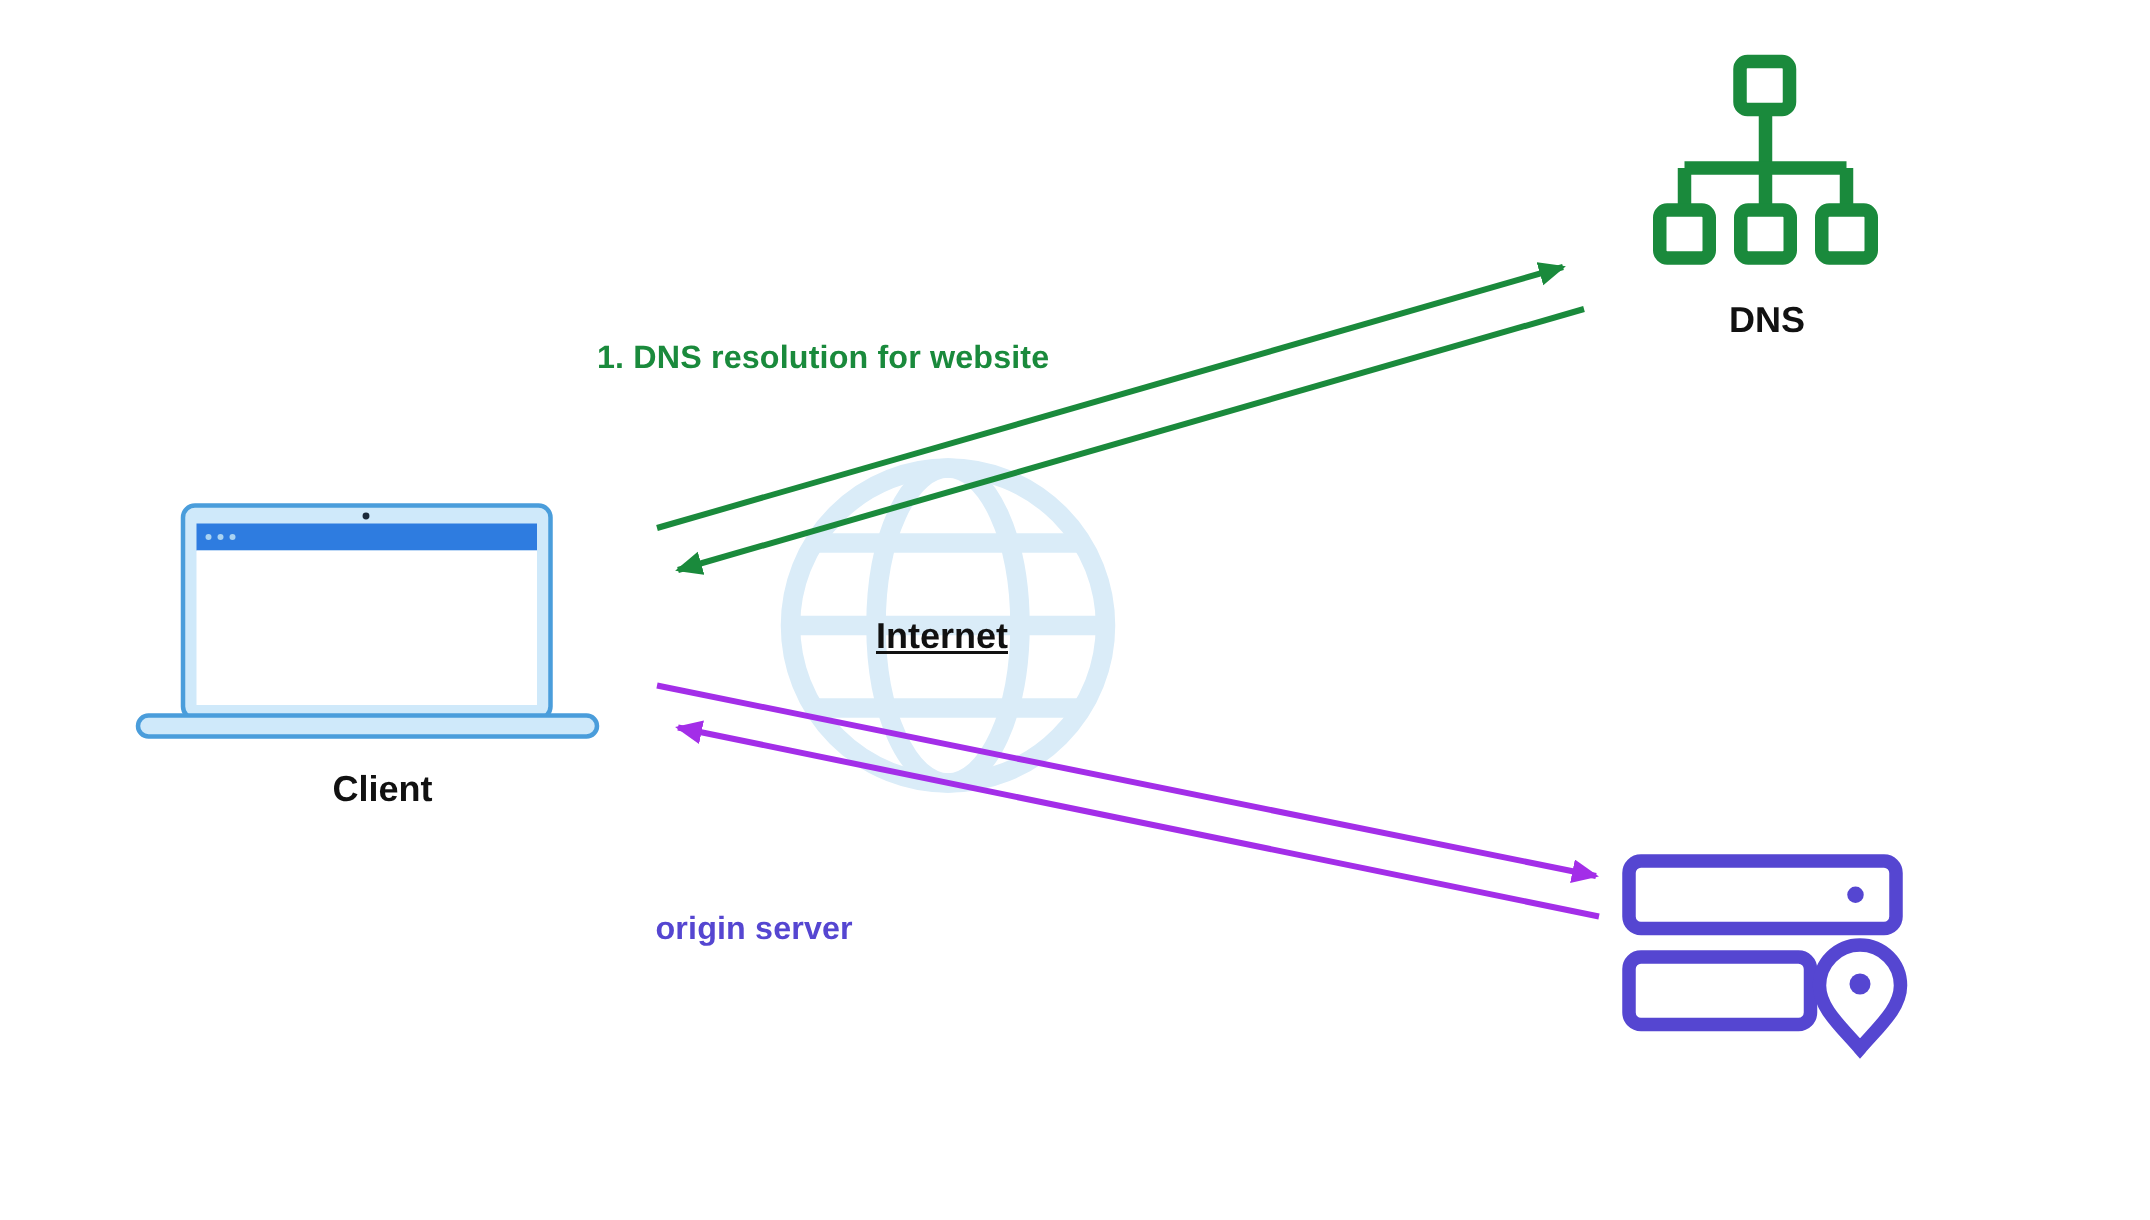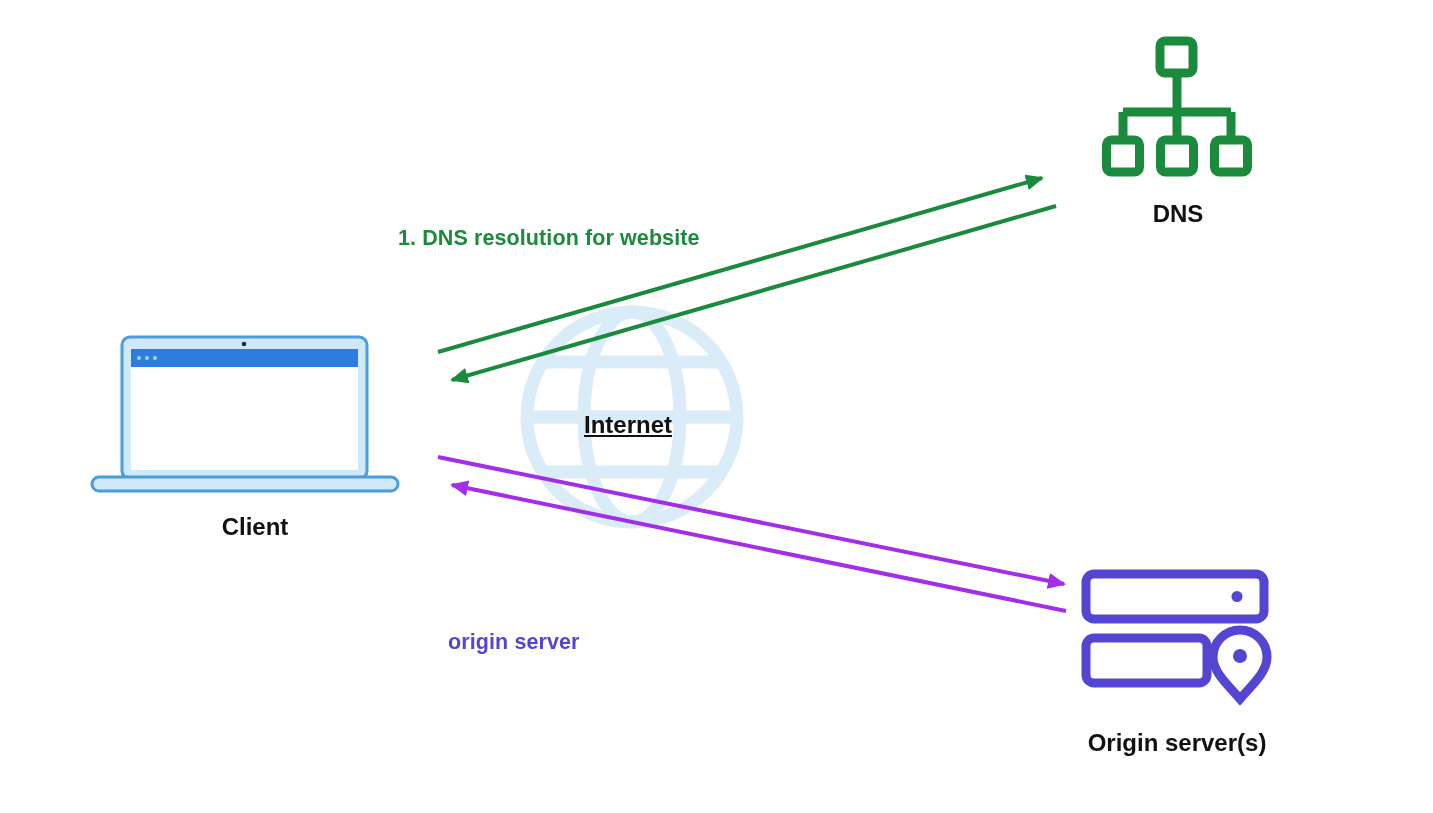--- a/index.html
+++ b/index.html
@@ -105,23 +105,22 @@
       <circle cx="1237" cy="596.5" r="5.5" class="fill-indigo"></circle>
       <rect x="1086" y="638" width="121" height="45" rx="8" class="stroke-indigo" stroke-width="9"></rect>
       <path d="M1240,699 c-13,-15 -27,-27 -27,-42 a27,27 0 1 1 54,0 c0,15 -14,27 -27,42 z" fill="#ffffff" class="stroke-indigo" stroke-width="9" style="fill:#ffffff"></path>
       <circle cx="1240" cy="656" r="7" class="fill-indigo"></circle>
     </g>
   </svg>
 
   <div class="label step-label step-green" style="left:398px; top:204px;">1. DNS resolution for website</div>
 
 
-  <div class="label step-label step-indigo" style="left:437px; top:630px;margin-left:11px;">origin server</div>
+  <div class="label step-label step-indigo" style="left:437px; top:607px;">origin server</div>
 
   <div class="label node-label" style="left:255px; top:513px;">Client</div>
 
   <div class="label node-label" style="left:628px; top:411px;text-decoration:underline;">Internet</div>
 
   <div class="label node-label" style="left:1178px; top:200px;text-align:right;">DNS</div>
 
-  <div class="label node-label" style="left:1177px; top:729px;">Origin server(s)</div>
 
 </div>
 
 </body></html>

